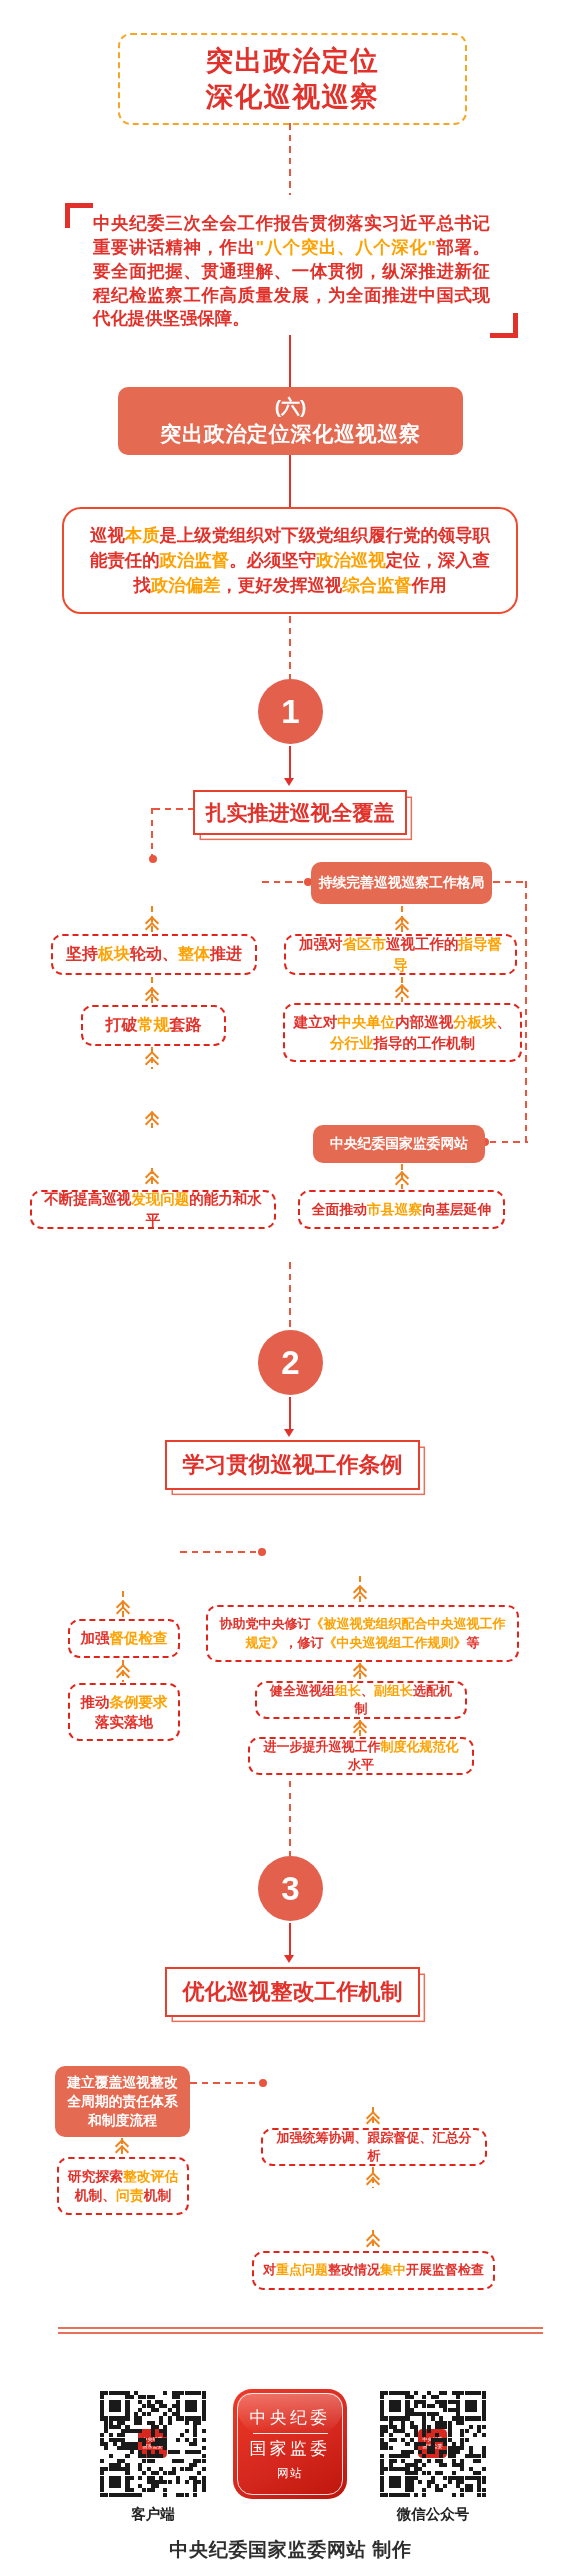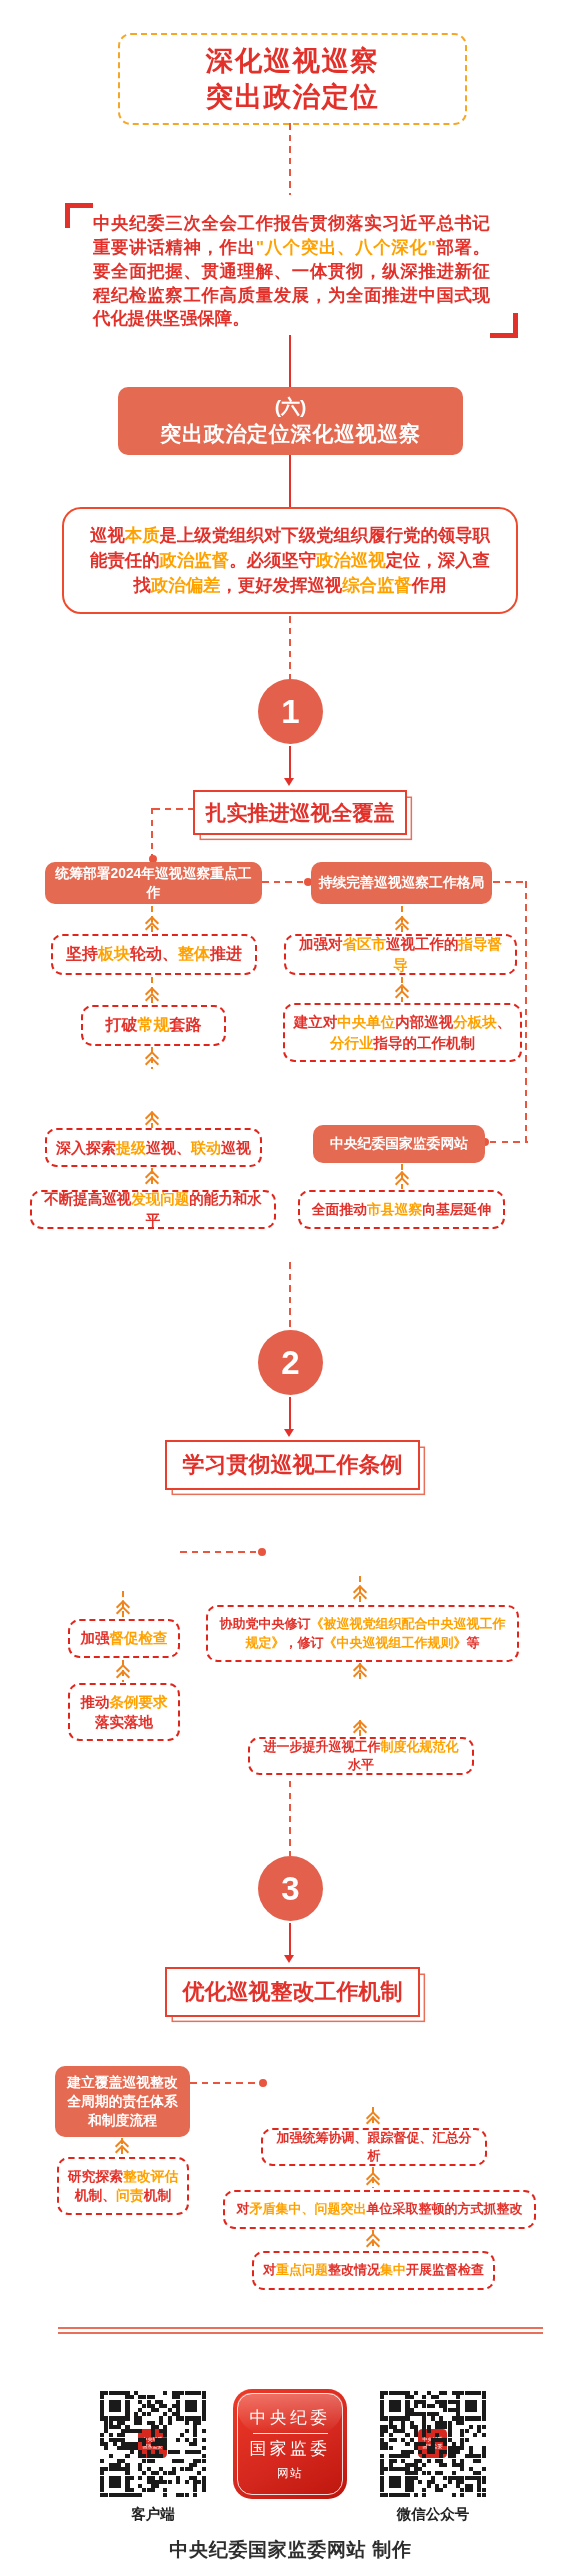--- a/index.html
+++ b/index.html
@@ -69,22 +69,22 @@
   .logo-sub{font-size:11.6px;letter-spacing:1.4px;margin-top:5.8px;z-index:1;}
   .credit{position:absolute;left:0;top:2537px;width:581px;text-align:center;color:#2E2E2E;
     font-size:19px;font-weight:bold;letter-spacing:0.7px;}
 </style>
 </head>
 <body>
 
 <div id="root">
 
   <div class="title-box">
+    <div class="title-line">突出政治定位</div>
     <div class="title-line">深化巡视巡察</div>
-    <div class="title-line">突出政治定位</div>
   </div>
   <div class="vdash" style="left:289px;top:123px;height:72px"></div>
 
   <div class="corner tl" style="left:65px;top:203px"></div>
   <div class="quote-text"><span><span>中央纪委三次全会工作报告贯彻落实习近平总书记重要讲话精神，作出</span><span class="hl">"八个突出、八个深化"</span><span>部署。要全面把握、贯通理解、一体贯彻，纵深推进新征程纪检监察工作高质量发展，为全面推进中国式现代化提供坚强保障。</span></span></div>
   <div class="corner br" style="left:490px;top:313px"></div>
   <div class="vsolid" style="left:289px;top:335px;height:52px"></div>
 
   <div class="badge">
     <div class="b1">(六)</div>
@@ -102,23 +102,20 @@
   </div>
   <div class="sarrow" style="left:289px;top:746px;height:33px"></div>
   <div class="hdr" style="left:193px;top:790px;width:210px;height:41px;font-size:21px">
     <span>扎实推进巡视全覆盖</span>
   </div>
 
   <div class="hdash" style="left:153px;top:808px;width:40px"></div>
   <div class="vdash" style="left:151px;top:808px;height:48px"></div>
   <div class="dot" style="left:149px;top:855px"></div>
 
-  <div class="shead" style="left:45px;top:862px;width:217px;height:42px;font-size:13.8px">
-    <span>统筹部署2024年巡视巡察重点工作</span>
-  </div>
   <div class="hdash" style="left:262px;top:881px;width:43px"></div>
   <div class="dot" style="left:304px;top:878px"></div>
   <div class="shead" style="left:311px;top:862px;width:181px;height:42px;font-size:13.8px">
     <span>持续完善巡视巡察工作格局</span>
   </div>
   <div class="hdash" style="left:493px;top:881px;width:35px"></div>
   <div class="vdash" style="left:525px;top:881px;height:262px"></div>
   <div class="hdash" style="left:490px;top:1141px;width:38px"></div>
   <div class="dot" style="left:481px;top:1138px"></div>
 
@@ -137,23 +134,20 @@
       <span><span>打破</span><span class="hl">常规</span><span>套路</span></span>
     </div>
   <div class="odash" style="left:151px;top:1047px;height:22px">
       <span class="chv" style="bottom:0"></span>
       <span class="chv" style="bottom:5.8px"></span>
     </div>
   <div class="odash" style="left:151px;top:1113px;height:14.5px">
       <span class="chv" style="bottom:-1.4px"></span>
       <span class="chv" style="bottom:4.3px"></span>
     </div>
-  <div class="ditem" style="left:45px;top:1128px;width:217px;height:39px;font-size:15px">
-      <span><span>深入探索</span><span class="hl">提级</span><span>巡视、</span><span class="hl">联动</span><span>巡视</span></span>
-    </div>
   <div class="odash" style="left:151px;top:1168px;height:20px">
       <span class="chv" style="bottom:0"></span>
       <span class="chv" style="bottom:5.8px"></span>
     </div>
   <div class="ditem" style="left:30px;top:1190px;width:246px;height:39px;font-size:14.5px">
       <span><span>不断提高巡视</span><span class="hl">发现问题</span><span>的能力和水平</span></span>
     </div>
 
   <div class="odash" style="left:401px;top:906px;height:27.5px">
       <span class="chv" style="bottom:0"></span>
@@ -212,20 +206,23 @@
       <span class="chv" style="bottom:0"></span>
       <span class="chv" style="bottom:5.8px"></span>
     </div>
   <div class="ditem" style="left:206px;top:1605px;width:313px;height:57px;font-size:13px">
       <span><span>协助党中央修订</span><span class="hl">《被巡视党组织配合中央巡视工作规定》</span><span>，修订</span><span class="hl">《中央巡视组工作规则》</span><span>等</span></span>
     </div>
   <div class="odash" style="left:359px;top:1663px;height:16.7px">
       <span class="chv" style="bottom:-1.4px"></span>
       <span class="chv" style="bottom:4.3px"></span>
     </div>
+  <div class="ditem" style="left:255px;top:1681px;width:212px;height:38px;font-size:13px">
+      <span><span>健全巡视组</span><span class="hl">组长</span><span>、</span><span class="hl">副组长</span><span>选配机制</span></span>
+    </div>
   <div class="odash" style="left:359px;top:1720px;height:16px">
       <span class="chv" style="bottom:-1.4px"></span>
       <span class="chv" style="bottom:4.3px"></span>
     </div>
   <div class="ditem" style="left:248px;top:1737px;width:226px;height:38px;font-size:13px">
       <span><span>进一步提升巡视工作</span><span class="hl">制度化规范化</span><span>水平</span></span>
     </div>
 
   <div class="vdash" style="left:289px;top:1781px;height:75px"></div>
 
@@ -254,23 +251,20 @@
   <div class="odash" style="left:372px;top:2107px;height:20px">
       <span class="chv" style="bottom:-1.4px"></span>
       <span class="chv" style="bottom:4.3px"></span>
     </div>
   <div class="ditem" style="left:261px;top:2128px;width:226px;height:38px;font-size:13px">
       <span><span>加强统筹协调、跟踪督促、汇总分析</span></span>
     </div>
   <div class="odash" style="left:372px;top:2167px;height:21px">
       <span class="chv" style="bottom:-1.4px"></span>
       <span class="chv" style="bottom:4.3px"></span>
-    </div>
-  <div class="ditem" style="left:223px;top:2190px;width:313px;height:39px;font-size:13px">
-      <span><span>对</span><span class="hl">矛盾集中、问题突出</span><span>单位采取整顿的方式抓整改</span></span>
     </div>
   <div class="odash" style="left:372px;top:2230px;height:19.6px">
       <span class="chv" style="bottom:-1.4px"></span>
       <span class="chv" style="bottom:4.3px"></span>
     </div>
   <div class="ditem" style="left:252px;top:2251px;width:243px;height:39px;font-size:13px">
       <span><span>对</span><span class="hl">重点问题</span><span>整改情况</span><span class="hl">集中</span><span>开展监督检查</span></span>
     </div>
 
   <div class="divider"></div>

